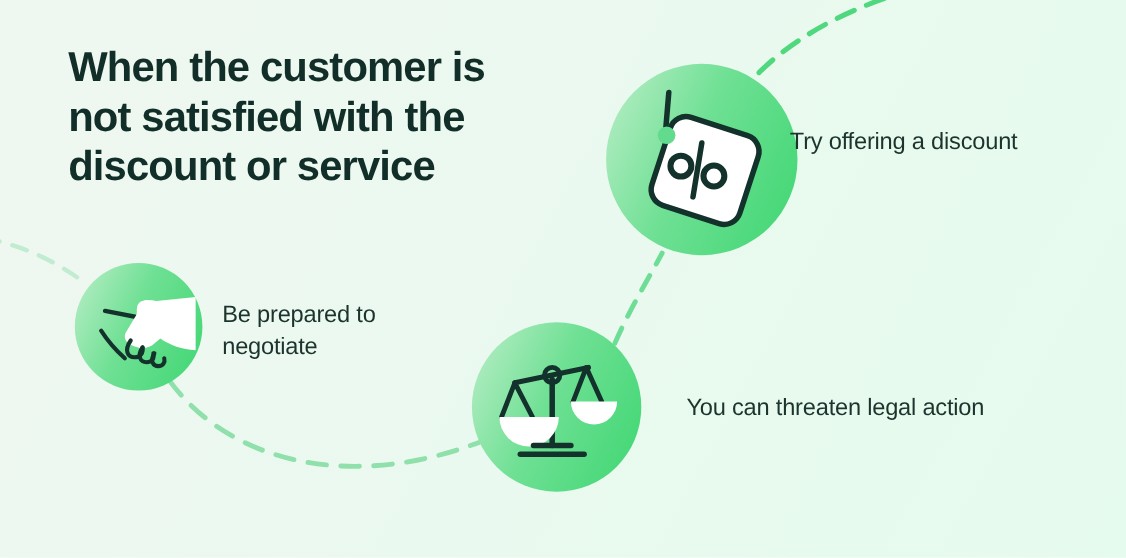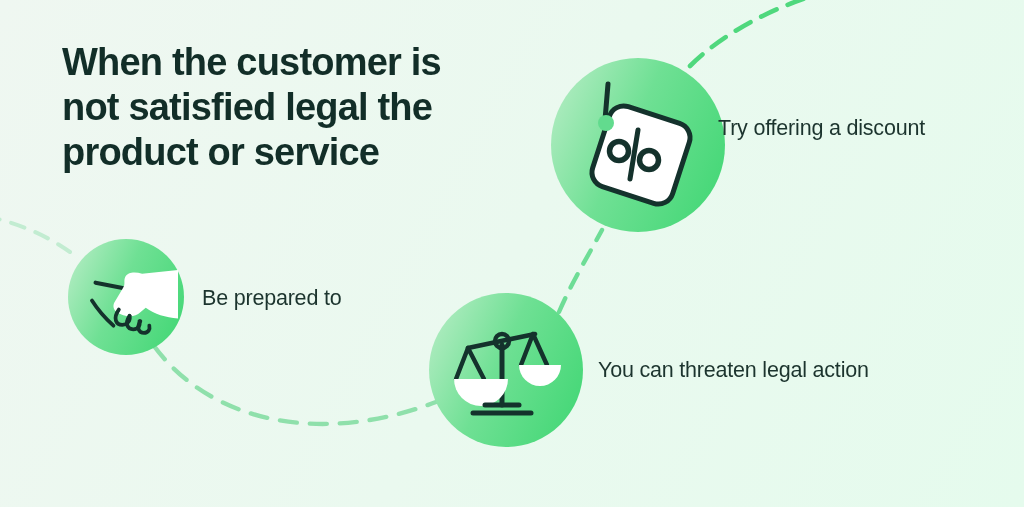--- a/index.html
+++ b/index.html
@@ -40,60 +40,61 @@
   .icon-stroke { stroke: var(--icon_stroke); fill: none; }
   .icon-fill   { fill: var(--icon_fill); }
 
   
   .step-label {
     position: absolute; z-index: 2;
     color: var(--label_color);
     font-size: 21.5px; line-height: 29px; letter-spacing: -0.2px; font-weight: 400;
   }
   .step-label span { display: block; }
-  .label-negotiate { left: 202px; top: 284px; }
+  .label-negotiate { left: 202px; top: 272px; }
   .label-discount  { left: 718px; top: 114px; }
-  .label-legal     { left: 598px; top: 356px; }
+  .label-legal     { left: 624px; top: 356px; }
 </style>
 </head>
 <body>
 
 <div class="canvas">
 
   <svg class="flow-svg" width="1024" height="507" viewBox="0 0 1024 507" aria-hidden="true">
     <path class="dash-a" d="M -14 216 C 20 224 44 234 70 252"></path>
     <path class="dash-b" d="M 154 346 C 210 422 320 446 436 402"></path>
     <path class="dash-c" d="M 559 312 C 572 282 588 256 602 230"></path>
     <path class="dash-d" d="M 690 66 C 718 38 762 12 812 -4"></path>
   </svg>
 
   <h1 class="title">
     <span>When the customer is</span>
-    <span>not satisfied legal the</span>
-    <span>product or service</span>
+    <span>not satisfied with the</span>
+    <span>discount or service</span>
   </h1>
 
   <div class="circle circle-handshake">
     <svg width="104" height="104" viewBox="0 0 116 116" aria-hidden="true">
 
       <path class="icon-stroke" stroke-width="4.5" stroke-linecap="round" d="M 24 42 L 70 51"></path>
 
       <path class="icon-fill" d="M 116 28 L 76 32 C 68 30 60 30 57 36 C 55 41 58 44 54 49 L 45 64
                C 43 68 44 72 48 75 C 57 81 68 81 74 75 L 80 70
                C 90 77 102 81 116 82 Z"></path>
 
       <path class="icon-stroke" stroke-width="4.2" stroke-linecap="round" d="M 20 62 C 27 73 35 82 44 90"></path>
 
       <path class="icon-stroke" stroke-width="4.2" stroke-linecap="round" d="M 50 72 c -7 10 -3 17 4 17 c 6 0 9 -5 8 -10"></path>
       <path class="icon-stroke" stroke-width="4.2" stroke-linecap="round" d="M 62 79 c -6 9 -2 15 4 15 c 6 0 8 -4 7 -9"></path>
       <path class="icon-stroke" stroke-width="4.2" stroke-linecap="round" d="M 74 85 c -5 8 -1 13 4 13 c 5 0 7 -4 6 -8"></path>
     </svg>
   </div>
   <div class="step-label label-negotiate">
     <span>Be prepared to</span>
+    <span>negotiate</span>
   </div>
 
   <div class="circle circle-tag">
     <svg width="174" height="174" viewBox="0 0 174 174" aria-hidden="true">
 
       <path class="icon-stroke" stroke-width="5" stroke-linecap="round" d="M 57 26 L 54 62"></path>
 
       <g transform="rotate(18 90 97)">
         <rect class="icon-fill icon-stroke" stroke-width="5" x="48" y="55" width="84" height="84" rx="15"></rect>
       </g>

